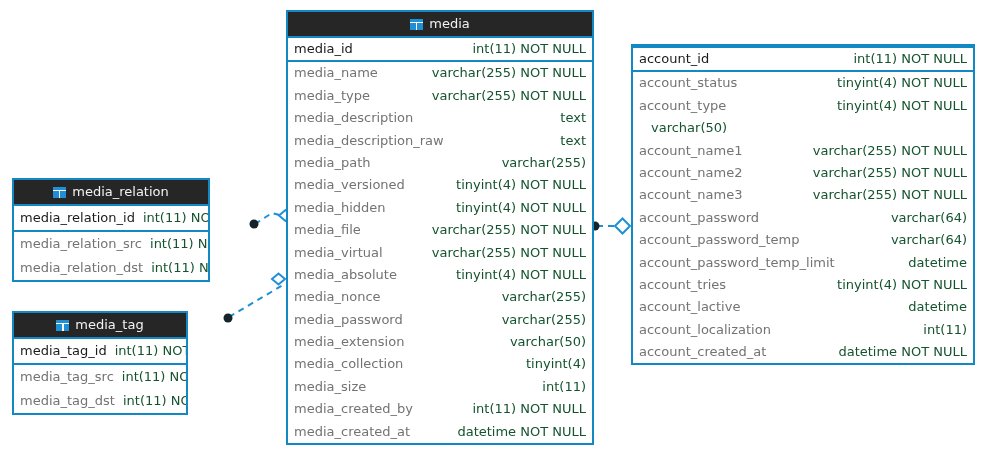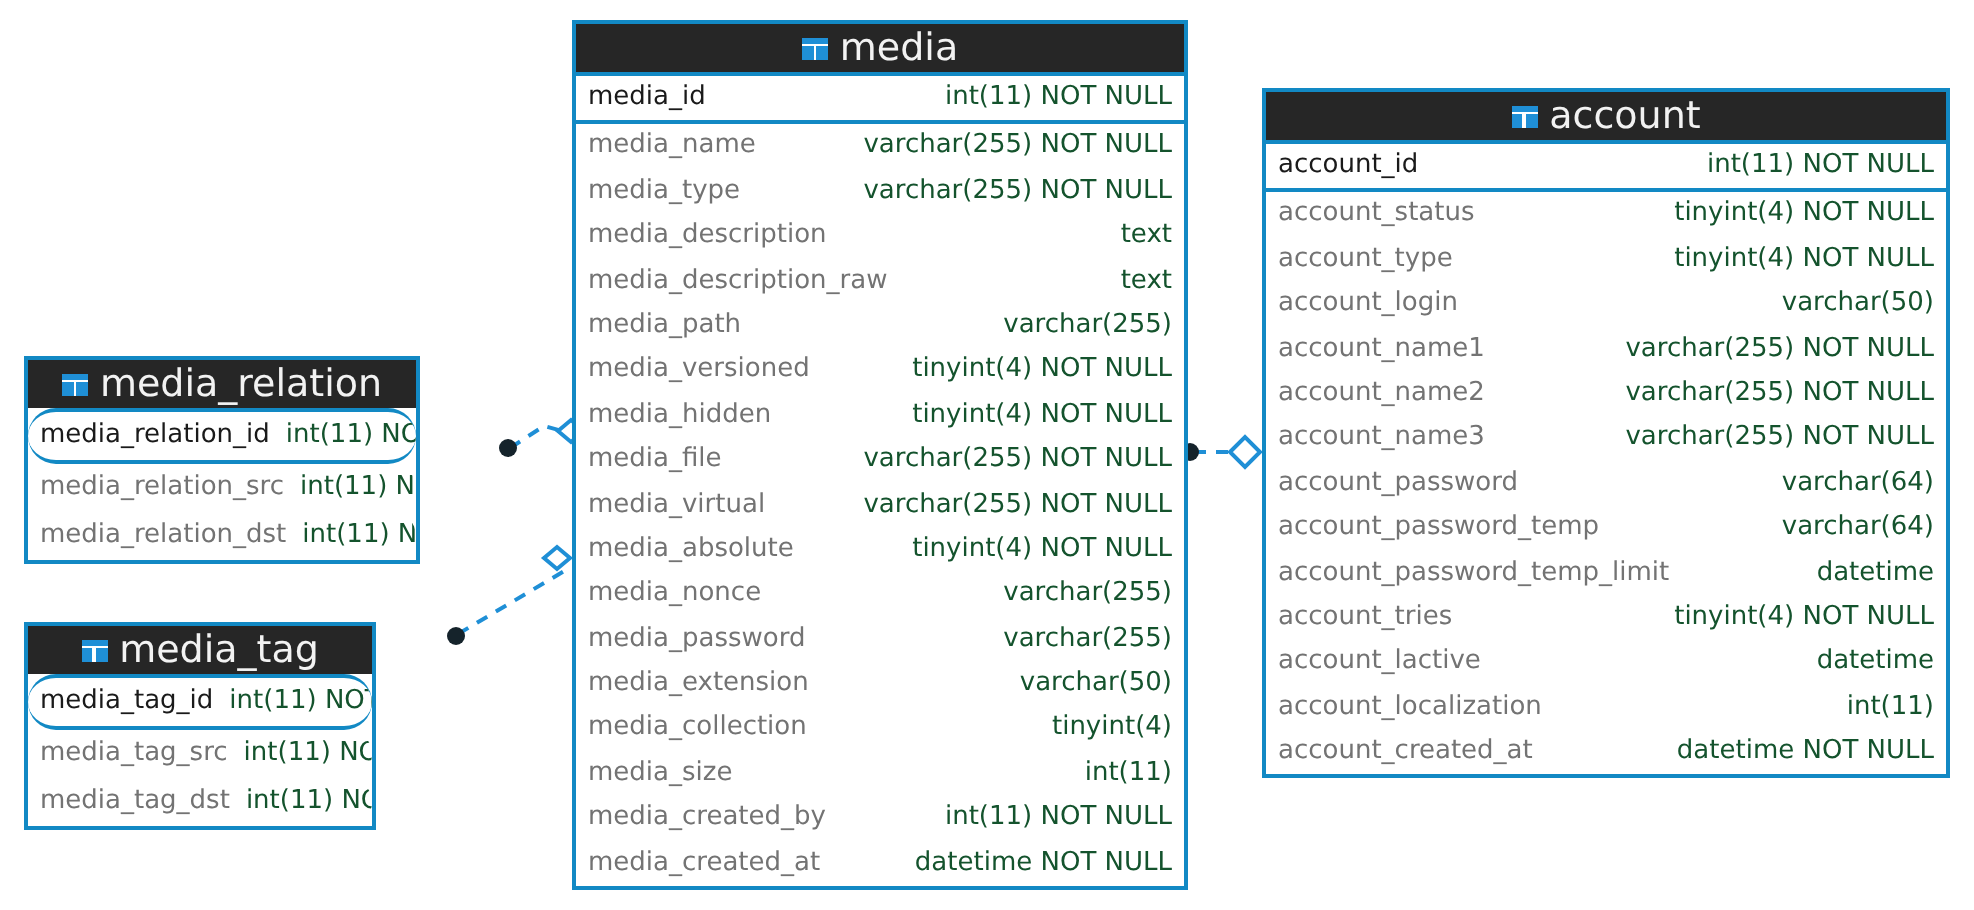--- a/index.html
+++ b/index.html
@@ -35,21 +35,21 @@
     position: absolute;
     box-sizing: border-box;
     border: 2px solid #1289c4;
     background: #ffffff;
     z-index: 2;
   }
 
   .entity-header {
     background: #262626;
     color: #f2f2f2;
-    font-size: 19px;
+    font-size: 13px;
     height: 24px;
     line-height: 24px;
     text-align: center;
     white-space: nowrap;
     display: flex;
     align-items: center;
     justify-content: center;
     gap: 6px;
   }
 
@@ -100,21 +100,21 @@
 
   .pk-row .col-name { font-weight: normal; color: #1a1a1a; }
 
   
   #ent-media         { left: 286px; top: 10px;  width: 308px; }
   #ent-account       { left: 631px; top: 44px;  width: 344px; }
   #ent-media_relation{ left: 12px;  top: 178px; width: 198px; }
   #ent-media_tag     { left: 12px;  top: 311px; width: 176px; }
 
   #ent-media_relation .row,
-  #ent-media_tag .row { height: 24px; line-height: 24px; border-radius: 14px; }
+  #ent-media_tag .row { height: 24px; line-height: 24px; }
   #ent-media_relation .row .col-type,
   #ent-media_tag .row .col-type { padding-left: 8px; }
 </style>
 </head>
 <body>
 
 <div id="canvas">
 
   <svg id="edges" viewBox="0 0 987 455" width="987" height="455">
 
@@ -212,39 +212,34 @@
           <span class="col-type">int(11) NOT NULL</span>
         </div>
       <div class="row">
           <span class="col-name">media_created_at</span>
           <span class="col-type">datetime NOT NULL</span>
         </div>
     </div>
   </div>
 
   <div class="entity" id="ent-account">
-    <div class="entity-header">
-      <span class="table-icon"></span>
-      <span>account</span>
-    </div>
     <div class="row pk-row">
       <span class="col-name">account_id</span>
       <span class="col-type">int(11) NOT NULL</span>
     </div>
     <div>
       <div class="row">
           <span class="col-name">account_status</span>
           <span class="col-type">tinyint(4) NOT NULL</span>
         </div>
       <div class="row">
           <span class="col-name">account_type</span>
           <span class="col-type">tinyint(4) NOT NULL</span>
         </div>
       <div class="row">
-          <span class="col-name">account_login</span>
           <span class="col-type">varchar(50)</span>
         </div>
       <div class="row">
           <span class="col-name">account_name1</span>
           <span class="col-type">varchar(255) NOT NULL</span>
         </div>
       <div class="row">
           <span class="col-name">account_name2</span>
           <span class="col-type">varchar(255) NOT NULL</span>
         </div>

